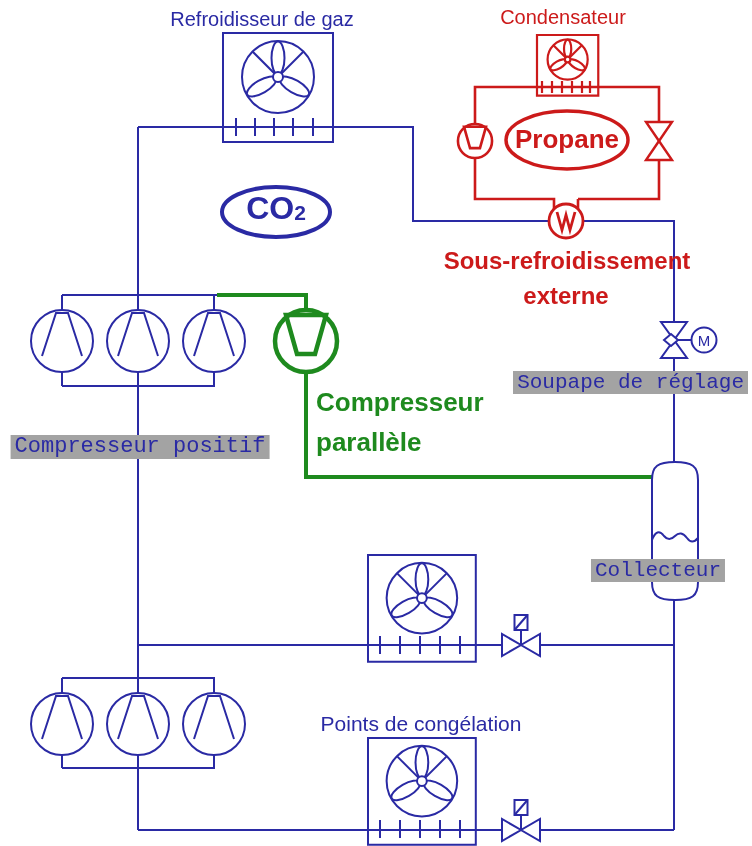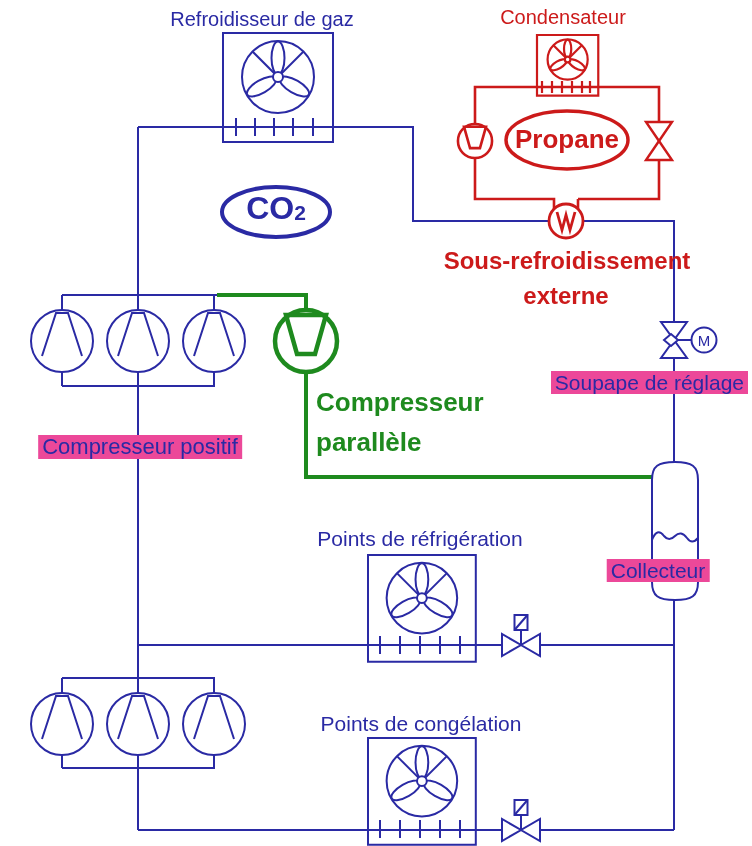--- a/index.html
+++ b/index.html
@@ -5,21 +5,21 @@
   html,body{margin:0;padding:0;background:#fff;}
   .stage{position:relative;width:752px;height:846px;background:#ffffff;overflow:hidden;
          font-family:"Liberation Sans",sans-serif;}
   .stage svg{position:absolute;left:0;top:0;}
   .lbl{position:absolute;white-space:nowrap;line-height:1.1;}
   .cx{transform:translateX(-50%);}
   .blue{color:#2A2AA4;}
   .red{color:#CC1A1A;}
   .green{color:#1E8A1E;}
   .bold{font-weight:bold;}
-  .wbg{background:#ec4899;padding:0 4px;}
+  .wbg{background:#a3a3a3;padding:0 4px;font-family:Liberation Mono, monospace;}
   .f20{font-size:20px;}
   .f21{font-size:21px;}
   .f22{font-size:22px;}
   .f24{font-size:24px;}
   .f26{font-size:26px;}
   .co2box{position:absolute;left:222px;top:187px;width:108px;height:43px;
           display:flex;align-items:center;justify-content:center;}
   .co2box .big{font-size:32px;font-weight:bold;}
   .co2box sub{font-size:21px;font-weight:bold;position:relative;top:4px;}
 </style>
@@ -171,20 +171,19 @@
 <div class="lbl red bold f24 cx" style="left:567px;top:248px;">Sous-refroidissement</div>
 <div class="lbl red bold f24 cx" style="left:566px;top:283px;">externe</div>
 
 <div class="lbl blue f21 wbg" style="right:4px;top:371px;text-align:right;">Soupape de réglage</div>
 
 <div class="lbl blue f22 cx wbg" style="left:140px;top:399px;margin-top:36px;">Compresseur positif</div>
 
 <div class="lbl green bold f26" style="left:316px;top:388px;">Compresseur</div>
 <div class="lbl green bold f26" style="left:316px;top:428px;">parallèle</div>
 
-<div class="lbl blue f21 cx" style="left:420px;top:527px;">Points de réfrigération</div>
 
 <div class="lbl blue f21 cx wbg" style="left:658px;top:559px;">Collecteur</div>
 
 <div class="lbl blue f21 cx" style="left:421px;top:712px;">Points de congélation</div>
 
 
 </div>
 
 </body></html>

